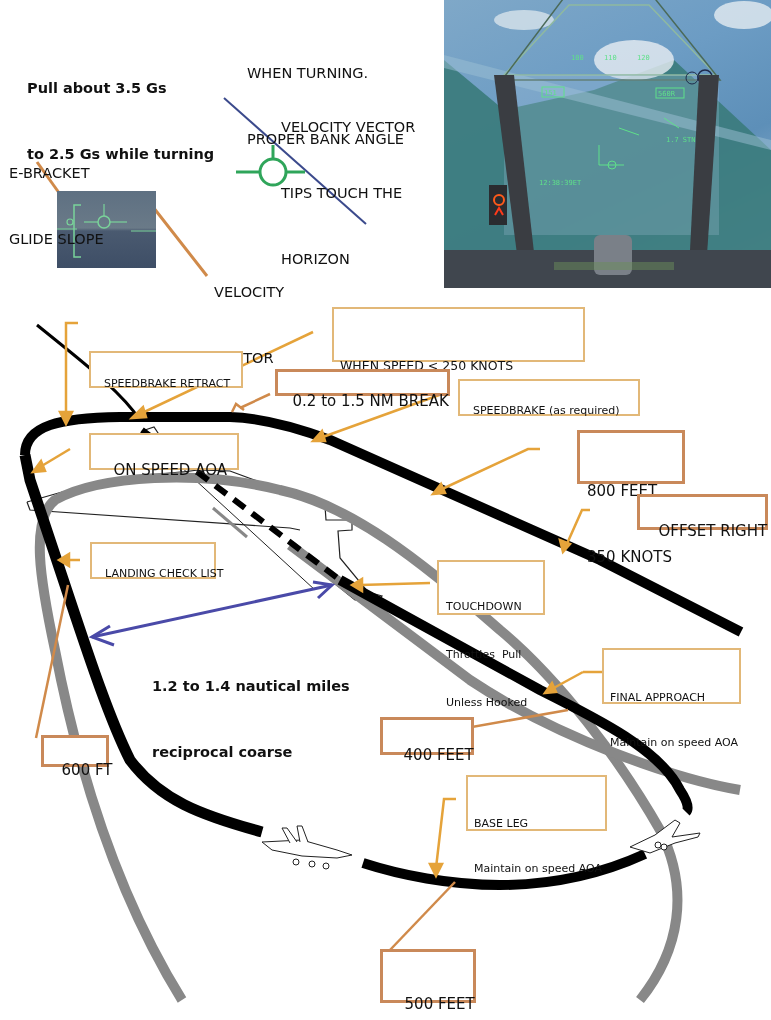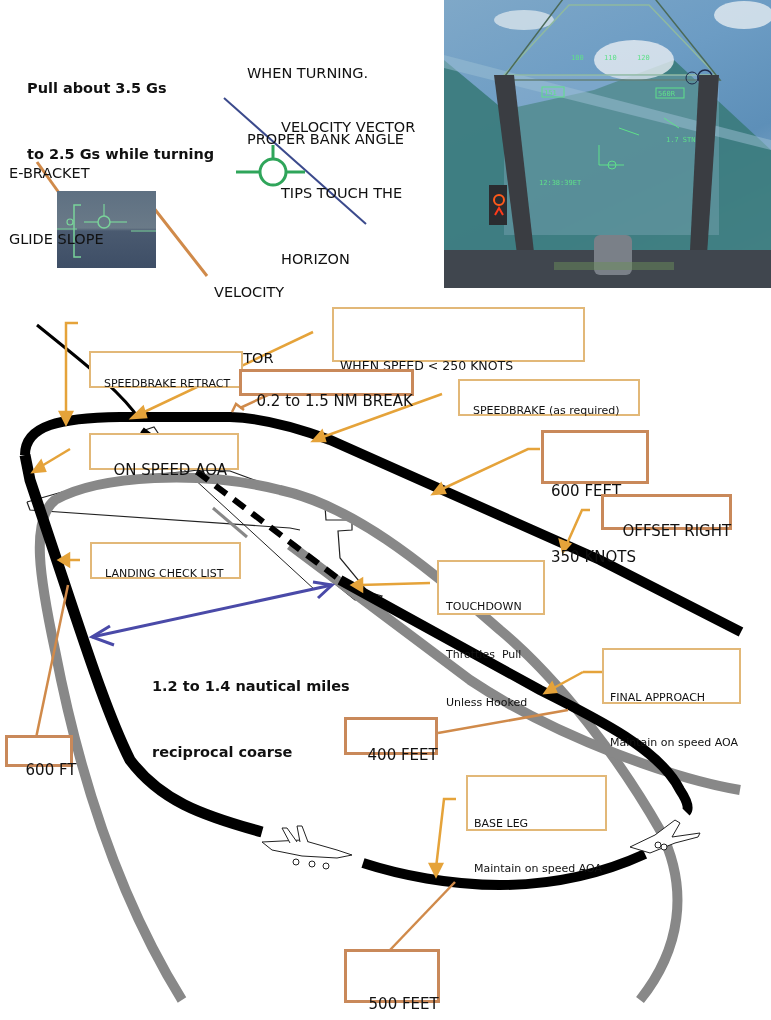--- a/index.html
+++ b/index.html
@@ -2,21 +2,21 @@
 <html><head>
 <meta charset="utf-8">
 <style>
   html, body { margin: 0; padding: 0; background: #ffffff; }
   body { width: 771px; height: 1020px; position: relative; overflow: hidden; font-family: "Liberation Sans", "DejaVu Sans", sans-serif; }
   .abs { position: absolute; }
   .txt { color: #111111; font-family: "DejaVu Sans", "Liberation Sans", sans-serif; white-space: pre; }
   .bold { font-weight: bold; }
   .box { position: absolute; background: #ffffff; box-sizing: border-box; color: #111; font-family: "DejaVu Sans", "Liberation Sans", sans-serif; white-space: pre; }
   .box.thin { border: 2px solid #e2b878; }
-  .box.thick { border: 3px solid #c9895a; }
+  .box.thick { border: 3px solid #c9895a; margin-left: 36px; }
   svg { position: absolute; left: 0; top: 0; }
   .hud-photo { position: absolute; left: 444px; top: 0; width: 362px; height: 288px; overflow: hidden; }
   .inset { position: absolute; left: 57px; top: 191px; width: 99px; height: 77px; overflow: hidden; }
 </style>
 </head>
 <body>
 
 <svg width="771" height="1020" viewBox="0 0 771 1020">
 
   <g>
@@ -188,27 +188,27 @@
 <div class="box thick" style="left:239px; top:369px; width:175px; height:27px; font-size:15px; padding:2px 0 0 5px;">
   <span>0.2 to 1.5 NM BREAK</span>
 </div>
 <div class="box thin" style="left:458px; top:379px; width:182px; height:37px; font-size:11px; padding:10px 0 0 6px;">
   <span>SPEEDBRAKE (as required)</span>
 </div>
 <div class="box thin" style="left:89px; top:433px; width:150px; height:37px; font-size:15px; padding:8px 0 0 13px;">
   <span>ON SPEED AOA</span>
 </div>
 <div class="box thick" style="left:541px; top:430px; width:108px; height:54px; font-size:15px; line-height:22px; padding:3px 0 0 7px;">
-  <div>600 FEET</div>
+  <div>800 FEET</div>
   <div>350 KNOTS</div>
 </div>
 <div class="box thick" style="left:601px; top:494px; width:131px; height:36px; font-size:15px; padding:7px 0 0 9px;">
   <span>OFFSET RIGHT</span>
 </div>
-<div class="box thin" style="left:90px; top:542px; width:151px; height:37px; font-size:11px; padding:10px 0 0 6px;">
+<div class="box thin" style="left:90px; top:542px; width:126px; height:37px; font-size:11px; padding:10px 0 0 6px;">
   <span>LANDING CHECK LIST</span>
 </div>
 <div class="box thin" style="left:437px; top:560px; width:108px; height:55px; font-size:11px; line-height:16px; padding:5px 0 0 7px;">
   <div>TOUCHDOWN</div>
   <div>Throttles  Pull</div>
   <div>Unless Hooked</div>
 </div>
 <div class="abs txt bold" style="left:152px; top:631px; font-size:14.5px; line-height:22px;">
   <div>1.2 to 1.4 nautical miles</div>
   <div>reciprocal coarse</div>

